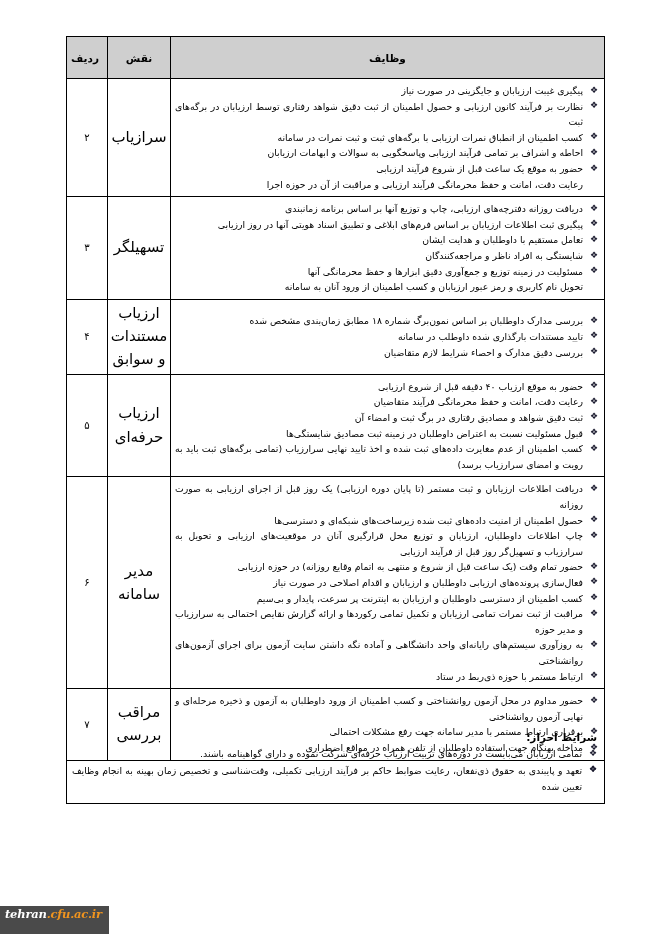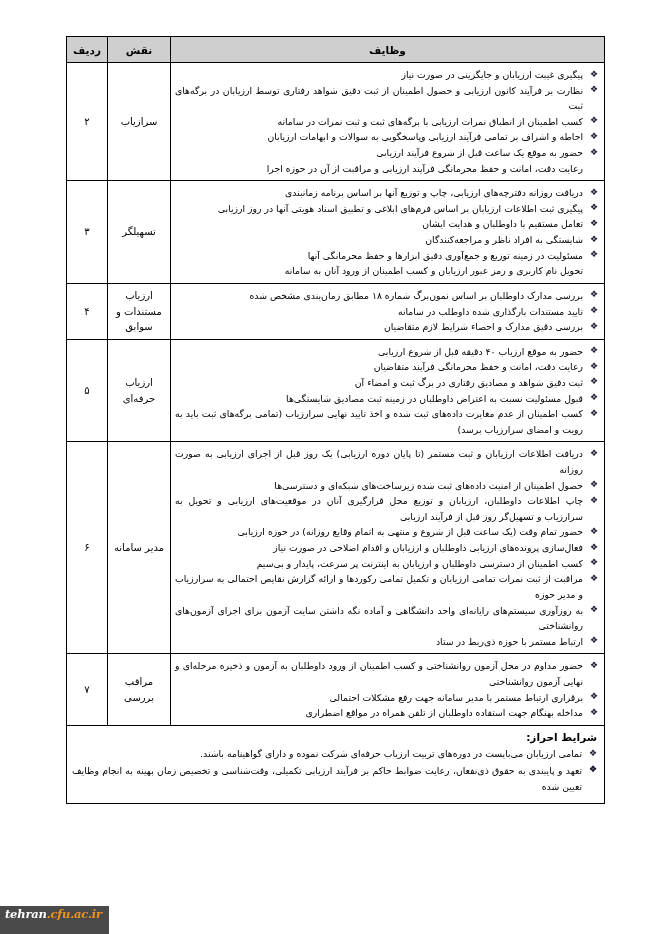--- a/index.html
+++ b/index.html
@@ -29,40 +29,40 @@
     top: 36px;
     left: 66px;
     width: 538px;
     border-collapse: collapse;
     table-layout: fixed;
     direction: rtl;
   }
   .doc-table td, .doc-table th {
     border: 1px solid #000000;
     vertical-align: middle;
-    padding: 0;
+    padding: 8px;
   }
 
   .col-radif  { width: 41px; }
   .col-naghsh { width: 63px; }
   .col-vazayef{ width: 434px; }
 
   thead th {
     background: #cfcfcf;
     height: 25px;
     font-size: 10.5px;
     font-weight: bold;
     text-align: center;
     letter-spacing: .3px;
   }
 
   td.cell-radif,
   td.cell-naghsh {
     text-align: center;
-    font-size: 10px;
+    font-size: 15px;
     line-height: 1.55;
     padding: 2px 1px;
   }
   td.cell-radif { font-size: 10px; }
 
   td.cell-vazayef {
     padding: 4px 6px 4px 4px;
     text-align: right;
   }
 

